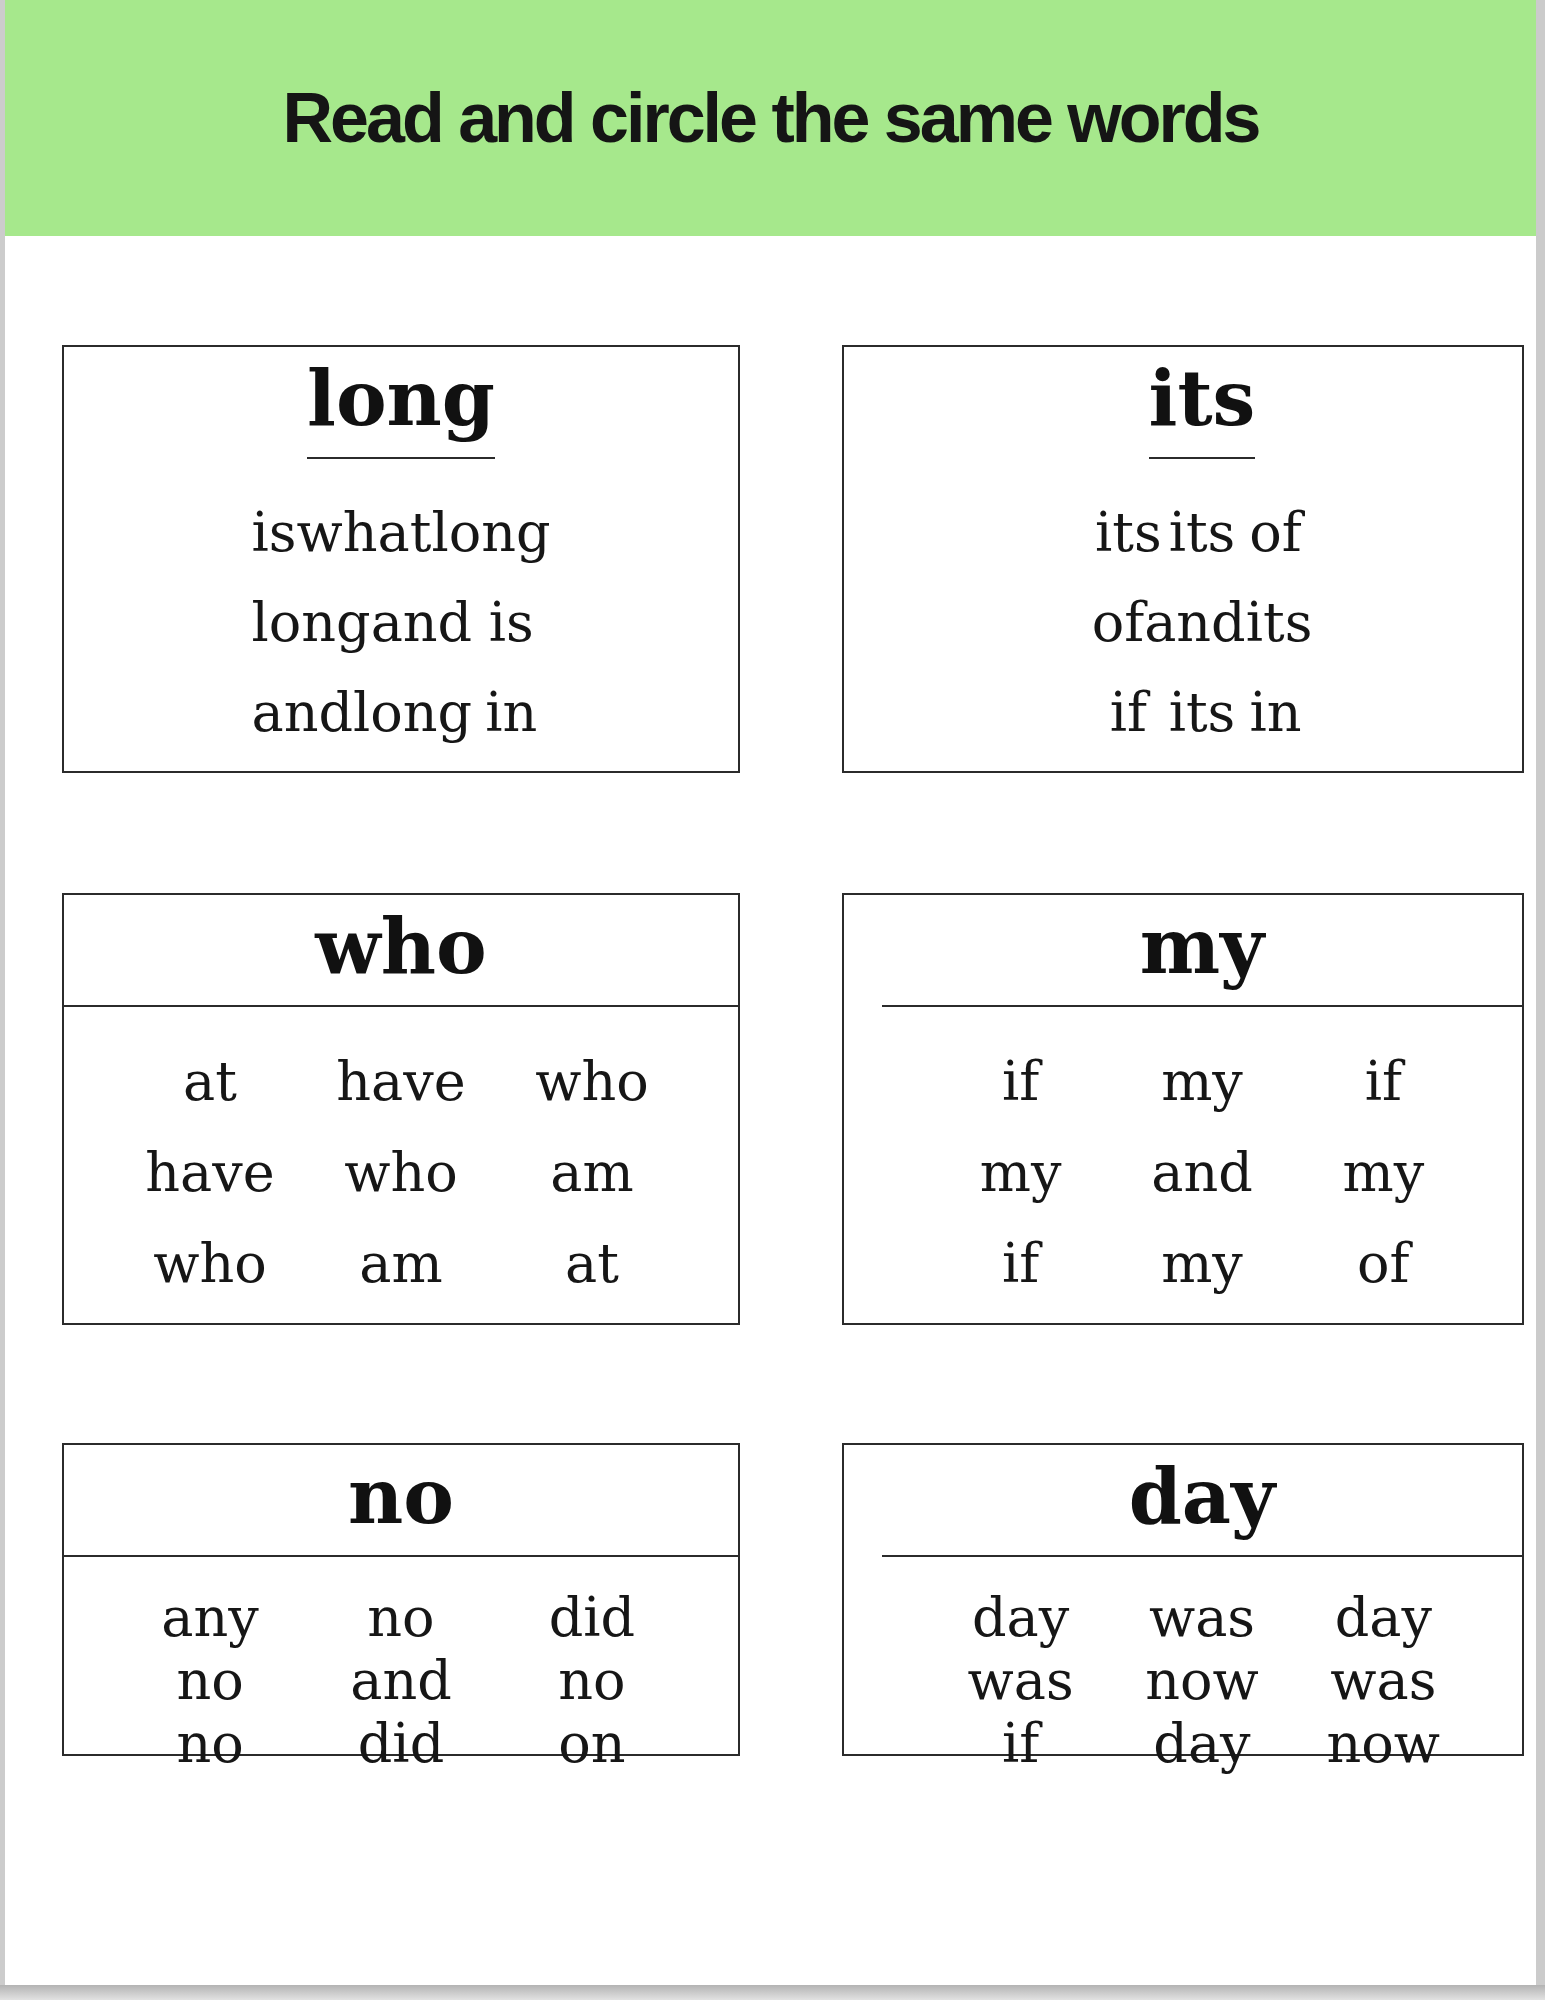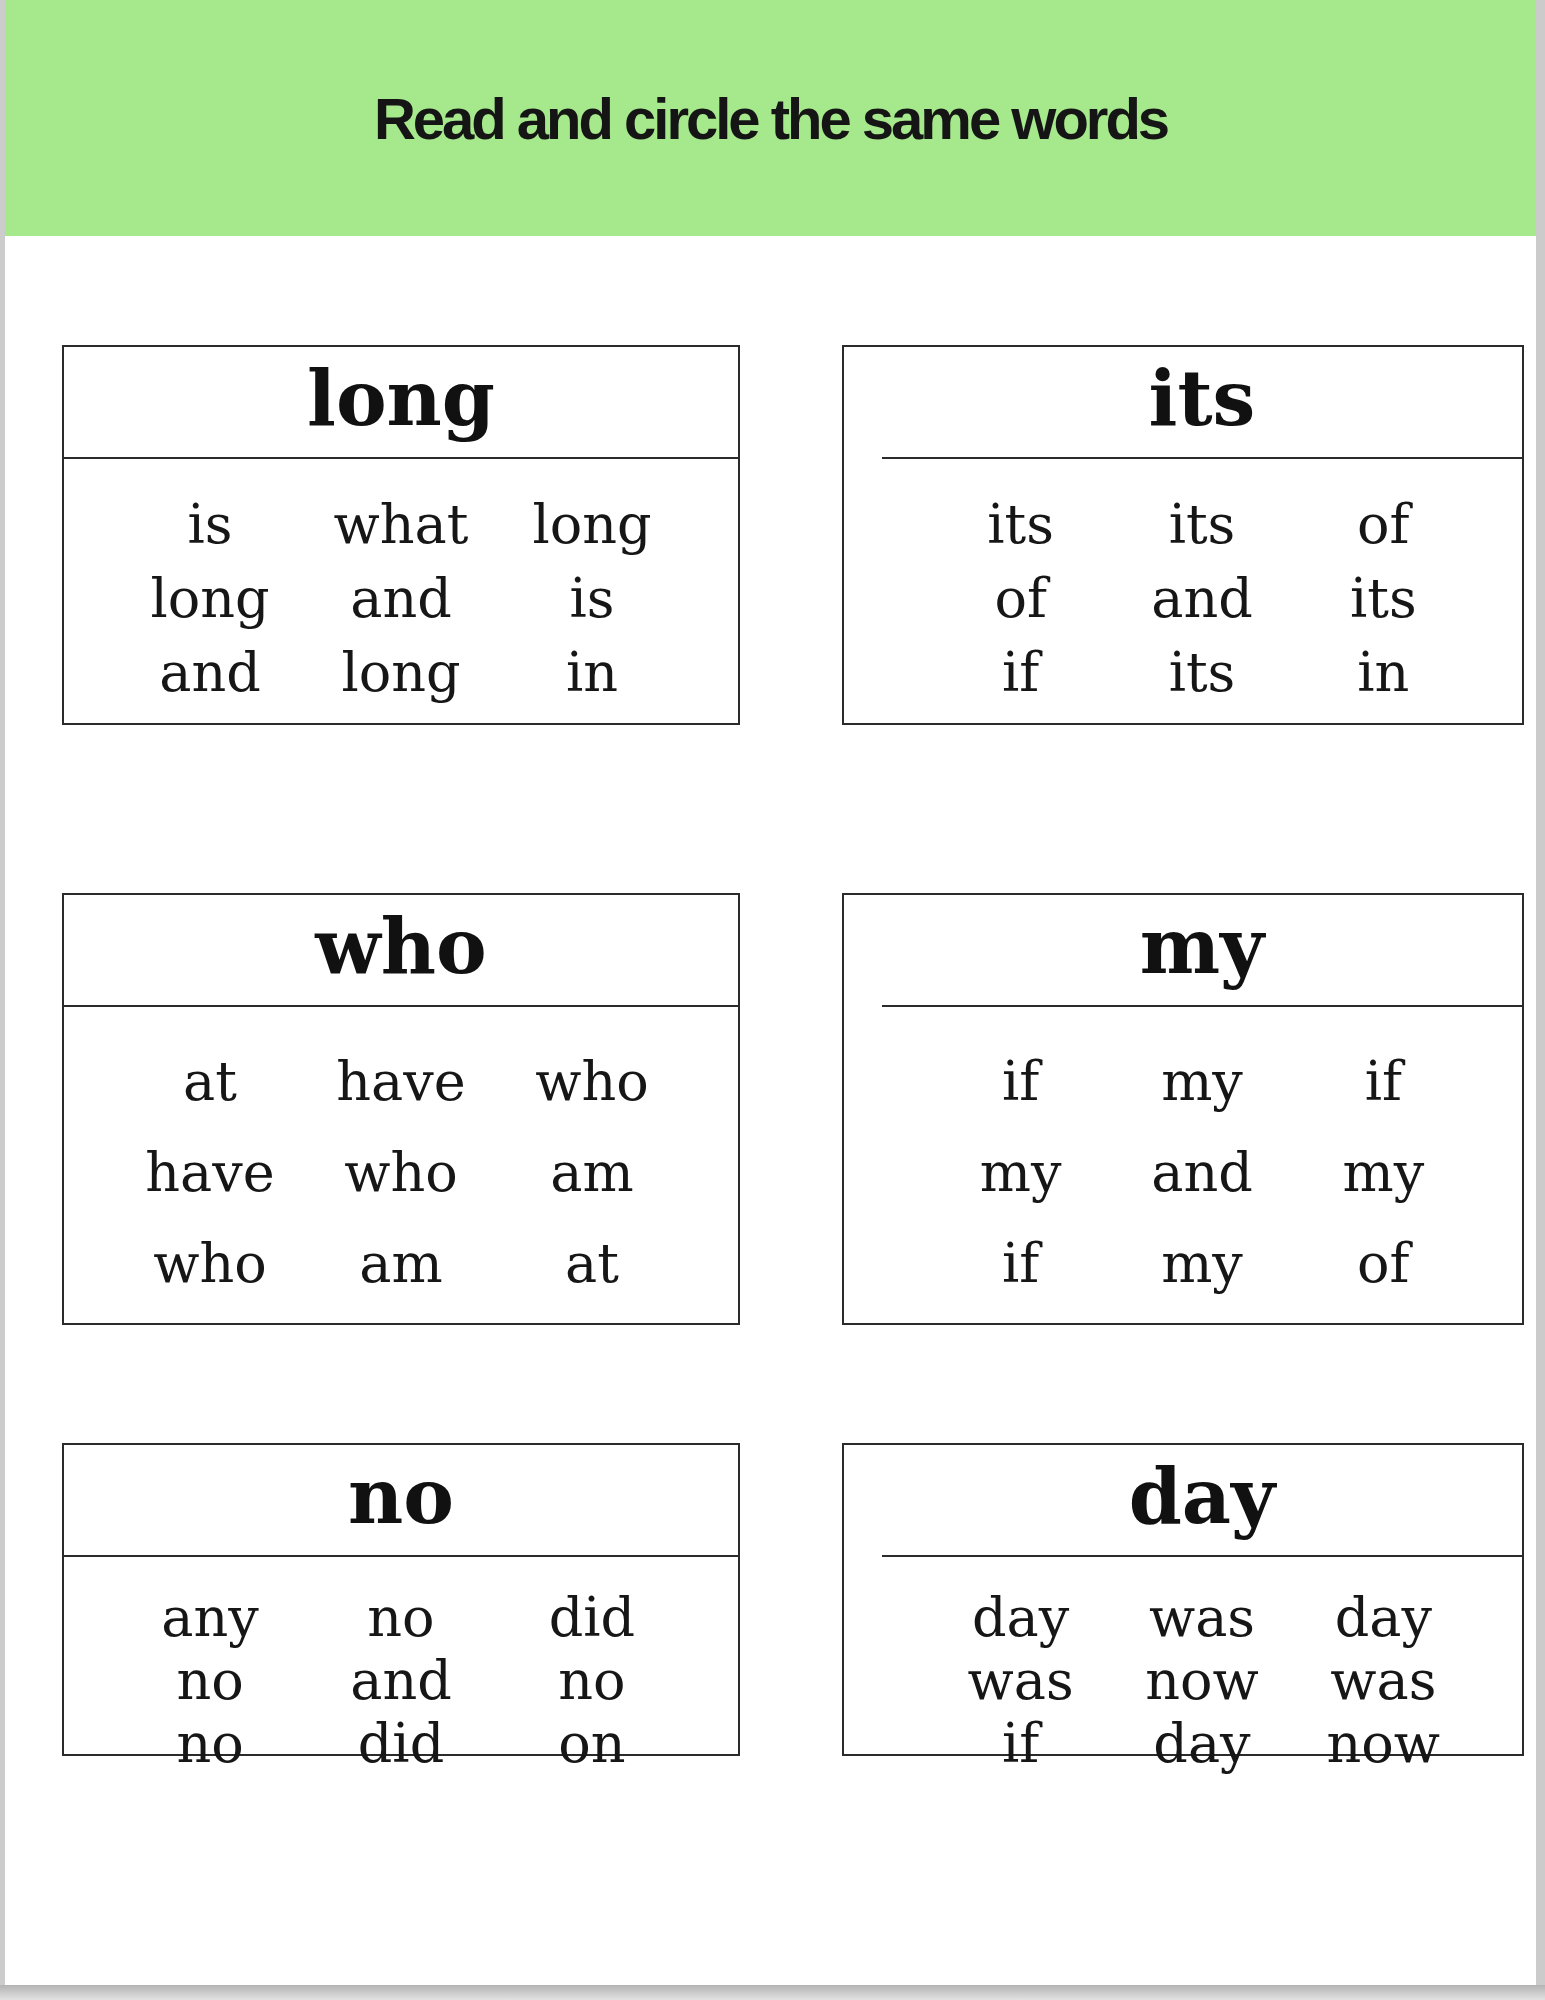--- a/index.html
+++ b/index.html
@@ -30,37 +30,37 @@
   }
   
   .banner {
     position: absolute; left: 5px; top: 0; width: 1531px; height: 236px;
     background: var(--banner-green, #a6e88c);
     display: flex; align-items: center; justify-content: center;
   }
   .banner-title {
     font-family: "Liberation Sans", sans-serif;
     font-weight: bold;
-    font-size: 58px;
+    font-size: 70px;
     letter-spacing: -3px;
     color: #151515;
     white-space: nowrap;
   }
   
   .wordbox {
     position: absolute;
     background: #ffffff;
     border: 2.5px solid #2b2b2b;
     box-sizing: border-box;
     display: flex;
     flex-direction: column;
   }
   .wordbox.col-left  { left: 62px;  width: 678px; }
   .wordbox.col-right { left: 842px; width: 682px; padding-left: 38px; }
-  .wordbox.row-1 { top: 345px;  height: 380px; }
+  .wordbox.row-1 { top: 345px;  height: 428px; align-items: center; }
   .wordbox.row-2 { top: 893px;  height: 432px; justify-content: flex-end; }
   .wordbox.row-3 { top: 1443px; height: 313px; }
   .wordbox-header {
     height: 110px;
     flex: 0 0 auto;
     border-bottom: 2.5px solid #2b2b2b;
     display: flex; align-items: center; justify-content: center;
   }
   .wordbox-header-label {
     font-family: "DejaVu Serif", serif;

